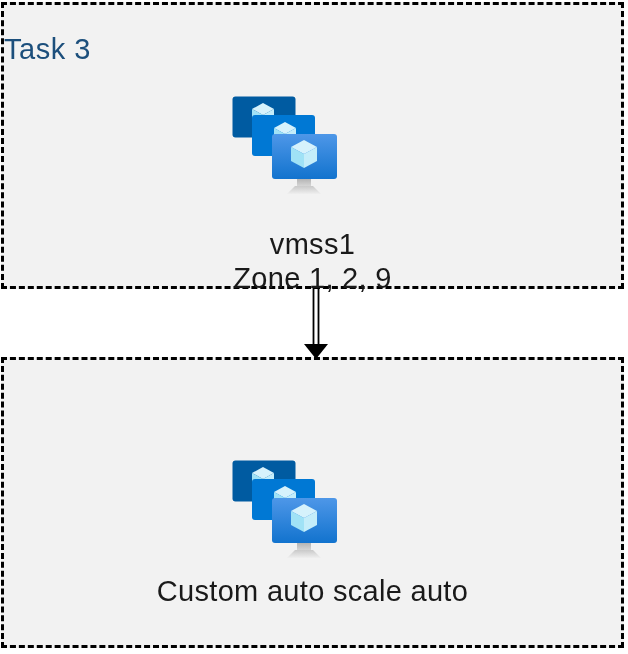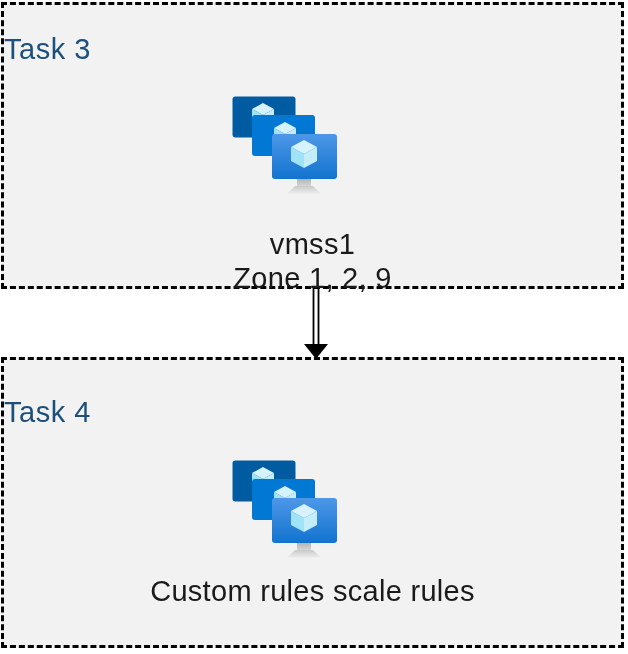--- a/index.html
+++ b/index.html
@@ -130,22 +130,21 @@
     </div>
   </div>
 
   <svg class="flow-arrow" viewBox="0 0 32 72">
     <line x1="13.5" y1="0" x2="13.5" y2="58" stroke="#000000" stroke-width="1.8"></line>
     <line x1="18.5" y1="0" x2="18.5" y2="58" stroke="#000000" stroke-width="1.8"></line>
     <polygon points="4,56 28,56 16,71" fill="#000000"></polygon>
   </svg>
 
   <div class="task-box box-bottom">
-    <div class="box-title">Task 4</div>
     <svg class="vmss-icon" viewBox="0 0 106 104">
       <use href="#vmssSymbol"></use>
     </svg>
     <div class="box-label">
-      <div>Custom rules scale rules</div>
+      <div>Custom auto scale auto</div>
     </div>
   </div>
 
 </div>
 
 </body></html>

